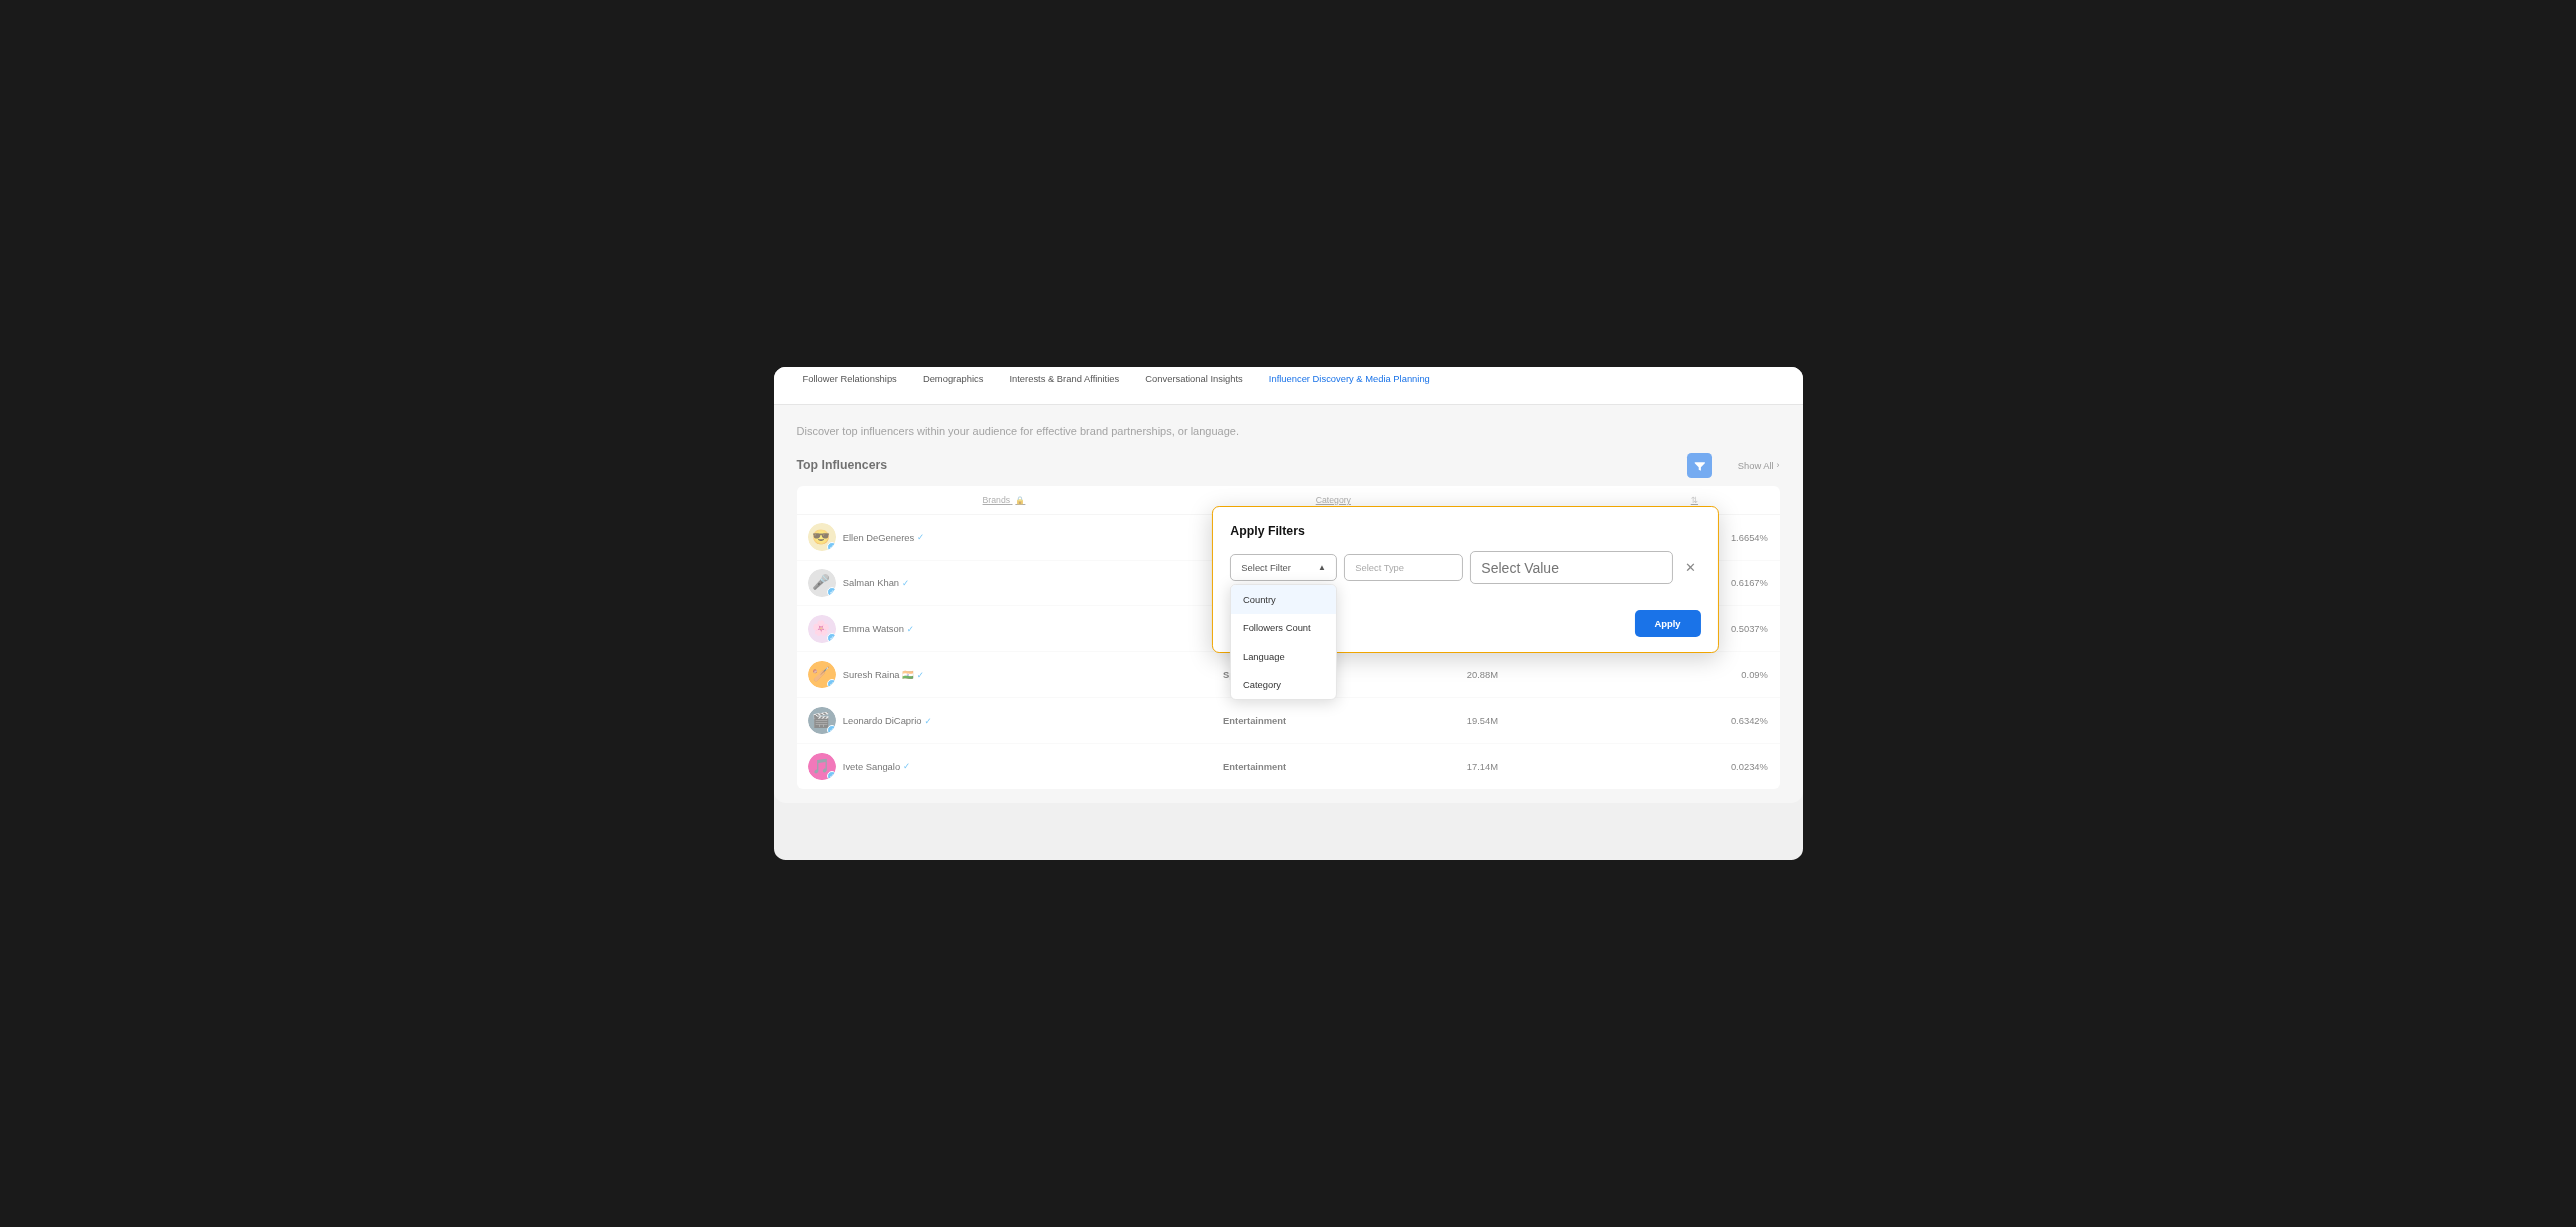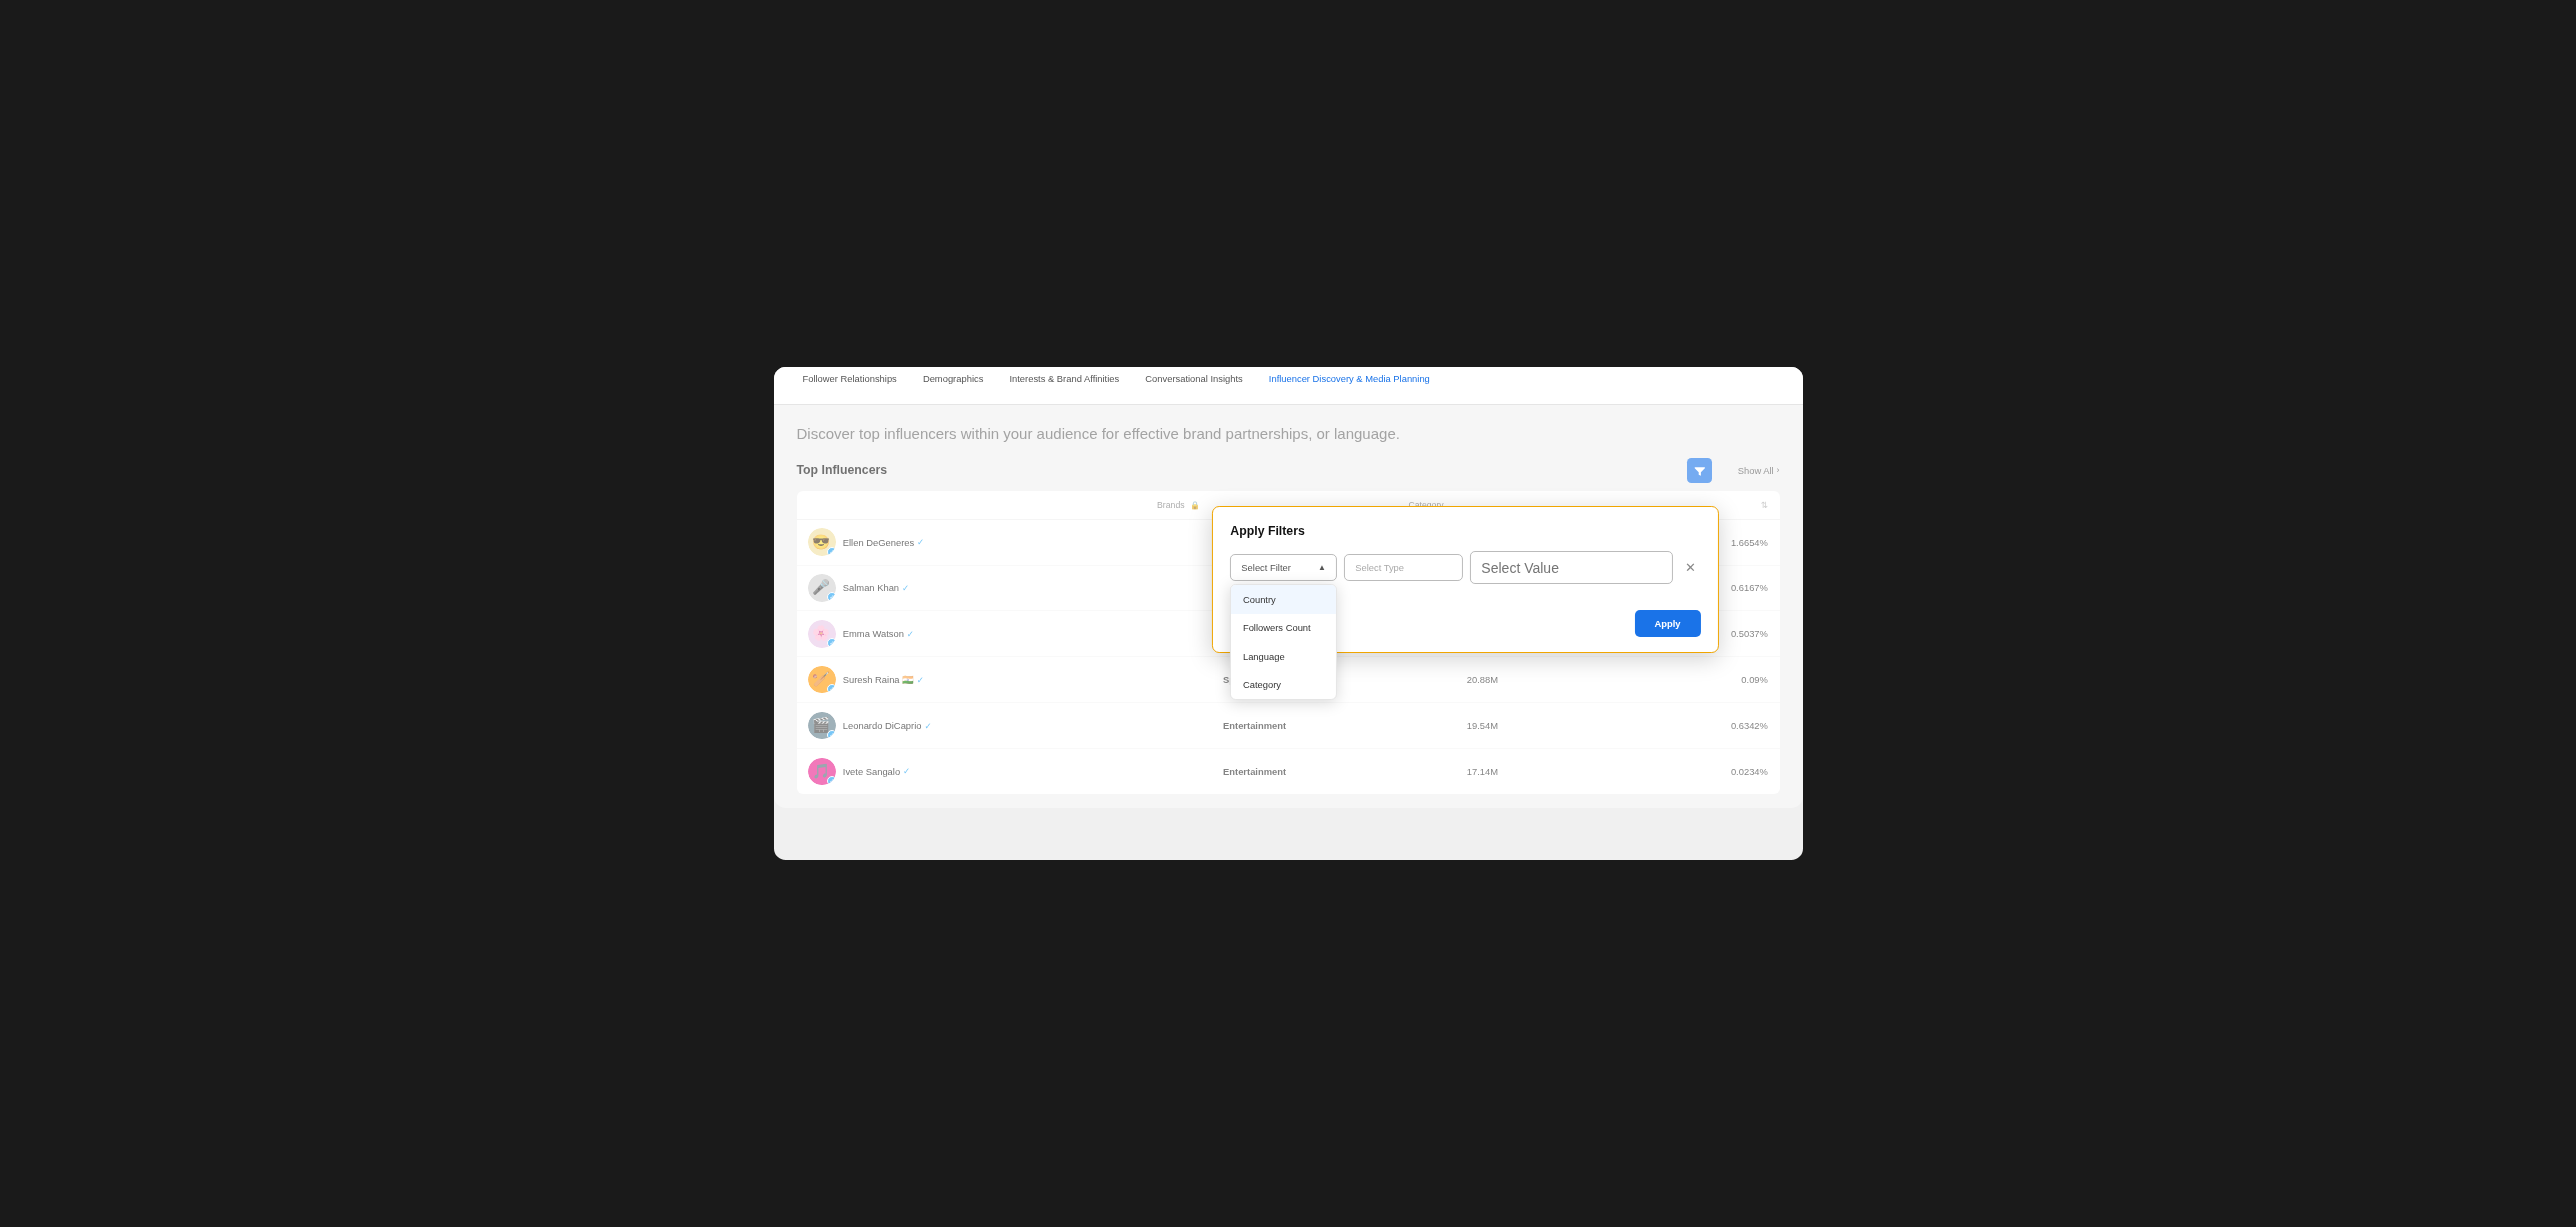--- a/index.html
+++ b/index.html
@@ -46,21 +46,21 @@
       padding: 20px 23px 14.5px;
       position: relative;
     }
     .page-title {
       font-size: 17.4px;
       font-weight: 700;
       color: #111;
       margin-bottom: 4.3px;
     }
     .page-subtitle {
-      font-size: 15px;
+      font-size: 11px;
       color: #666;
       margin-bottom: 16px;
     }
     
     .section-header {
       display: flex;
       align-items: center;
       justify-content: space-between;
       margin-bottom: 8.7px;
     }
@@ -105,21 +105,22 @@
       overflow: hidden;
     }
     .influencer-table thead tr {
       border-bottom: 0.7px solid #eee;
     }
     .influencer-table th {
       padding: 8.7px 11.6px;
       font-size: 8.7px;
       color: #777;
       font-weight: 500;
-      text-align: right;
+      text-align: center;
+      text-decoration: underline;
     }
     .influencer-table td {
       padding: 8.7px 11.6px;
       font-size: 9.4px;
       color: #333;
       border-bottom: 0.7px solid #f5f5f5;
     }
     .influencer-row:last-child td { border-bottom: none; }
     .influencer-cell {
       display: flex;

